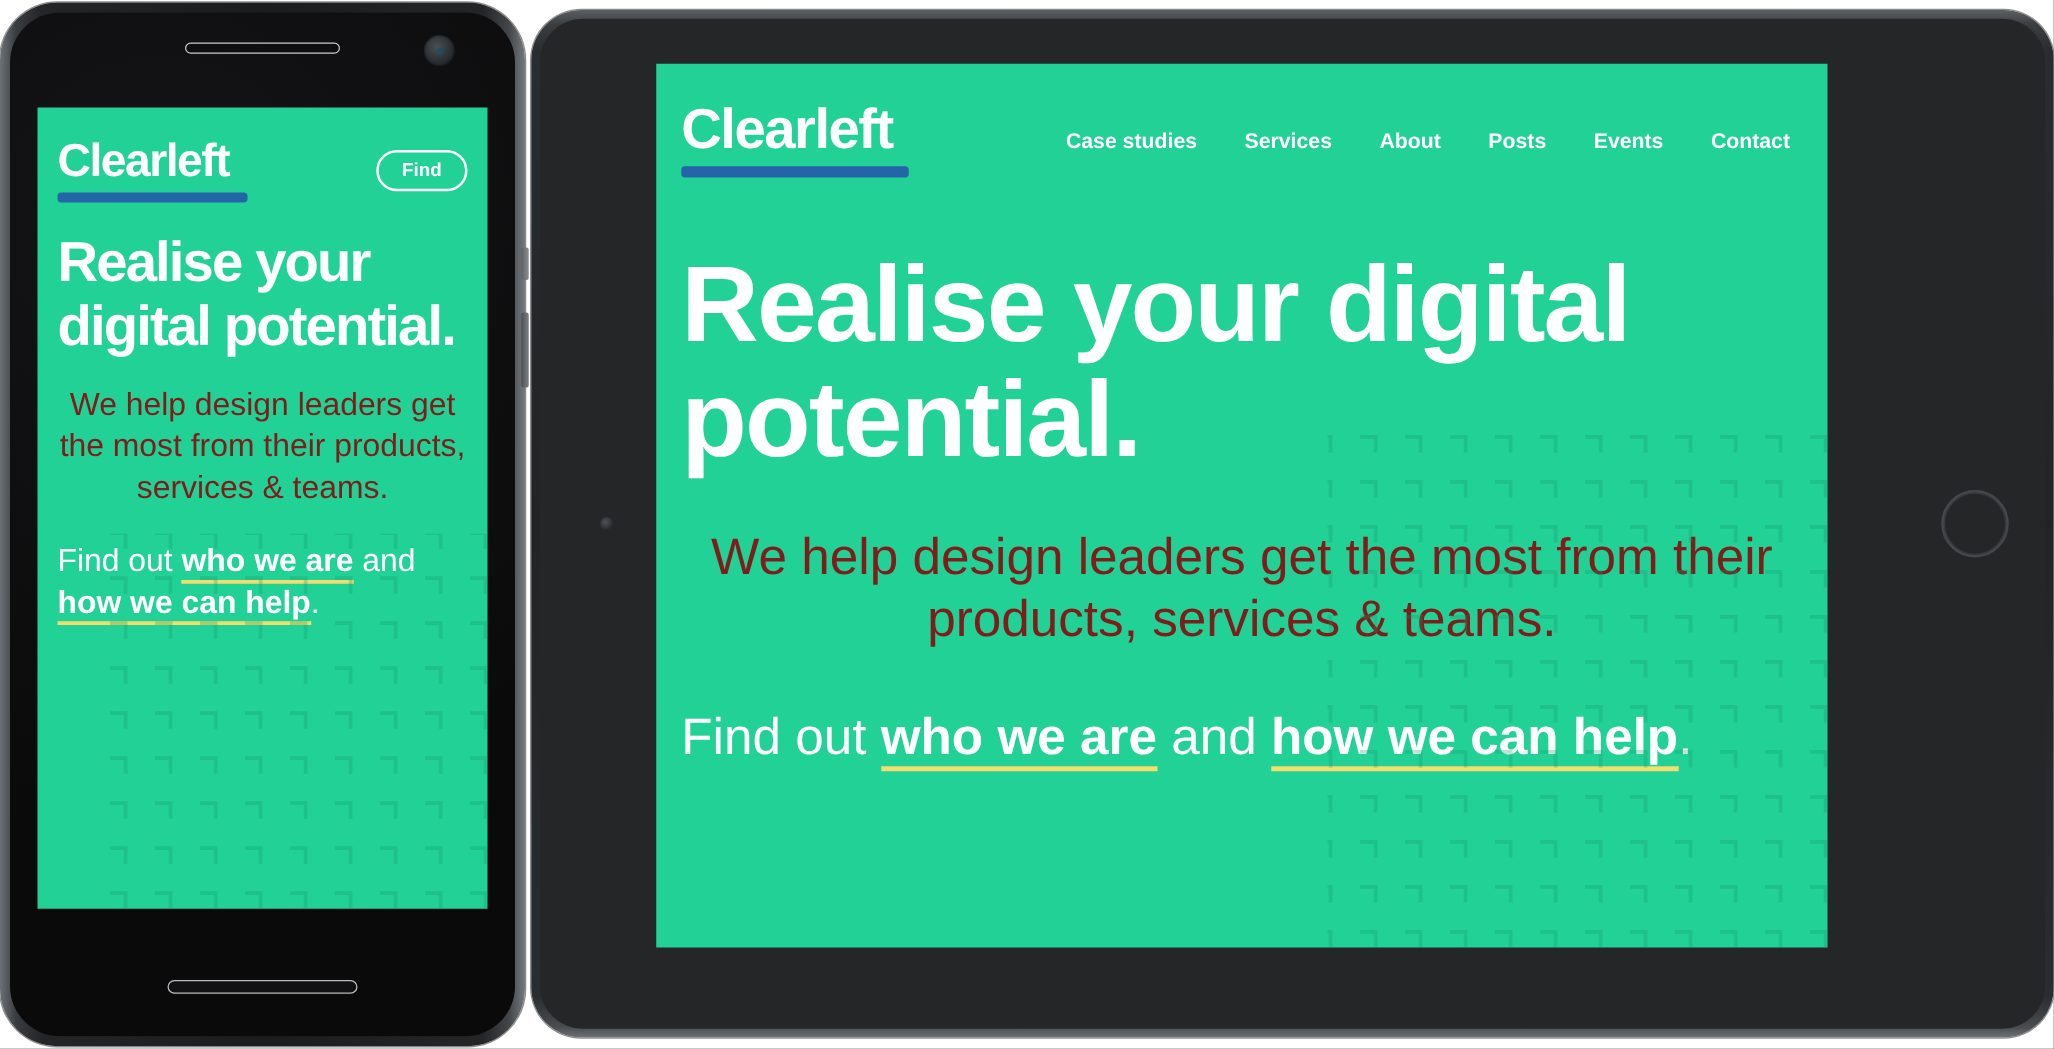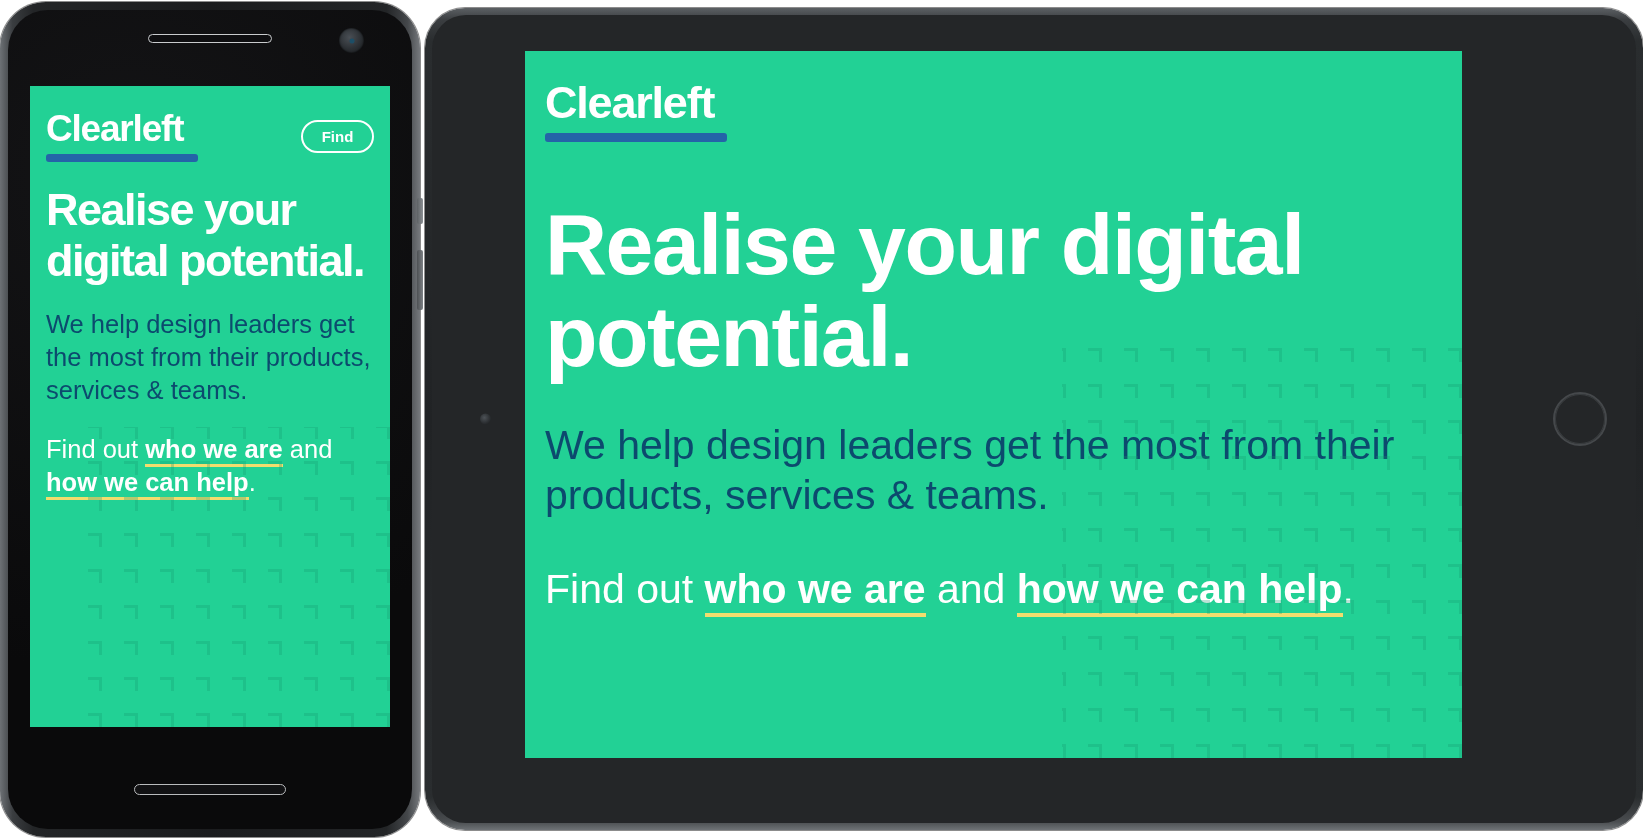--- a/index.html
+++ b/index.html
@@ -115,21 +115,21 @@
 
   .nav{ display:flex; align-items:center; }
   .nav a{
     color:#ffffff; text-decoration:none; font-weight:700;
     white-space:nowrap;
   }
 
   .headline{
     color:#ffffff; font-weight:700; letter-spacing:-1.5px;
   }
-  .lede{ color:#0c4a6e; font-weight:400; }
+  .lede{ color:#7f1d1d; font-weight:400;text-align:center; }
   .find{ color:#ffffff; font-weight:400; }
   .find .lnk{
     font-weight:700; color:#ffffff; text-decoration:none;
     border-bottom:3px solid #f2dd6e; padding-bottom:1px;
   }
 
   
   .p-head{ padding:24px 16px 0 16px; justify-content:space-between; align-items:center; }
   .p-logo .logo-word{ font-size:37px; }
   .p-logo .logo-stroke{ height:8px; width:152px; margin-top:7px; }
@@ -424,20 +424,28 @@
             <span class="brk" style="right:324px; bottom:396px;"></span>
             <span class="brk" style="right:360px; bottom:396px;"></span>
             <span class="brk" style="right:396px; bottom:396px;"></span>
           </div>
 
         <div class="site-head t-head">
           <div class="logo t-logo">
             <span class="logo-word">Clearleft</span>
             <span class="logo-stroke"></span>
           </div>
+          <nav class="nav t-nav">
+            <a href="#">Case studies</a>
+            <a href="#">Services</a>
+            <a href="#">About</a>
+            <a href="#">Posts</a>
+            <a href="#">Events</a>
+            <a href="#">Contact</a>
+          </nav>
         </div>
 
         <div class="t-body">
           <h1 class="headline t-headline">Realise your digital potential.</h1>
           <p class="lede t-lede">We help design leaders get the most from their products, services &amp; teams.</p>
           <p class="find t-find"><span>Find out </span><a class="lnk" href="#">who we are</a><span> and </span><a class="lnk" href="#">how we can help</a><span>.</span></p>
         </div>
 
       </div>
     </div>

